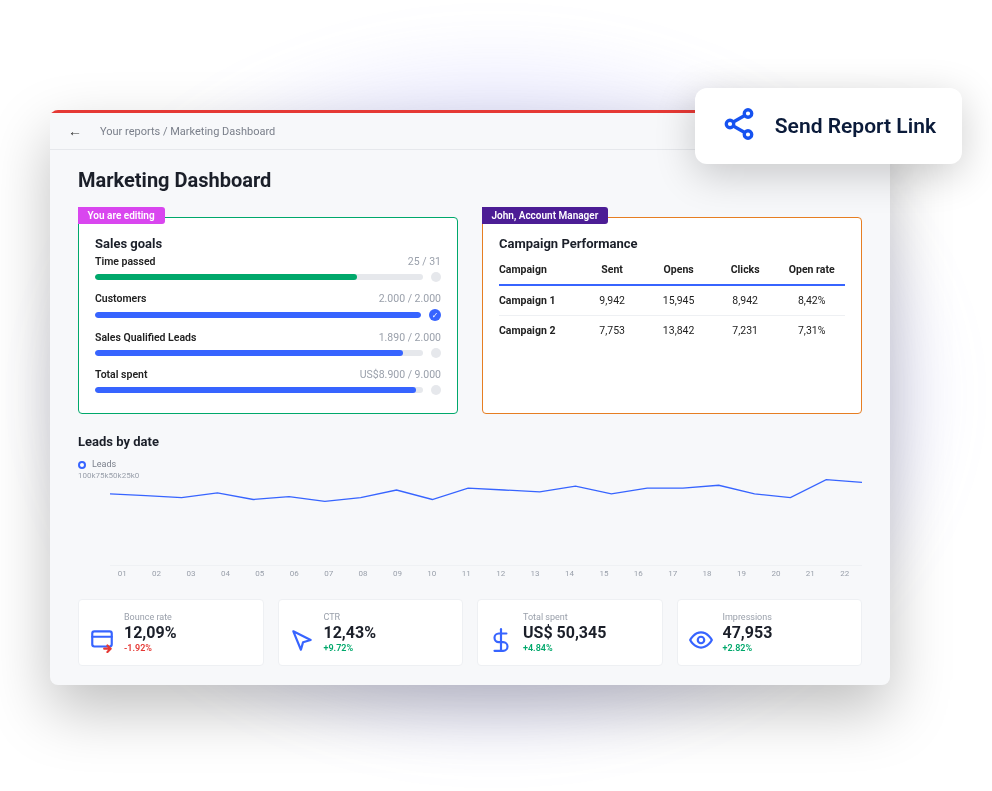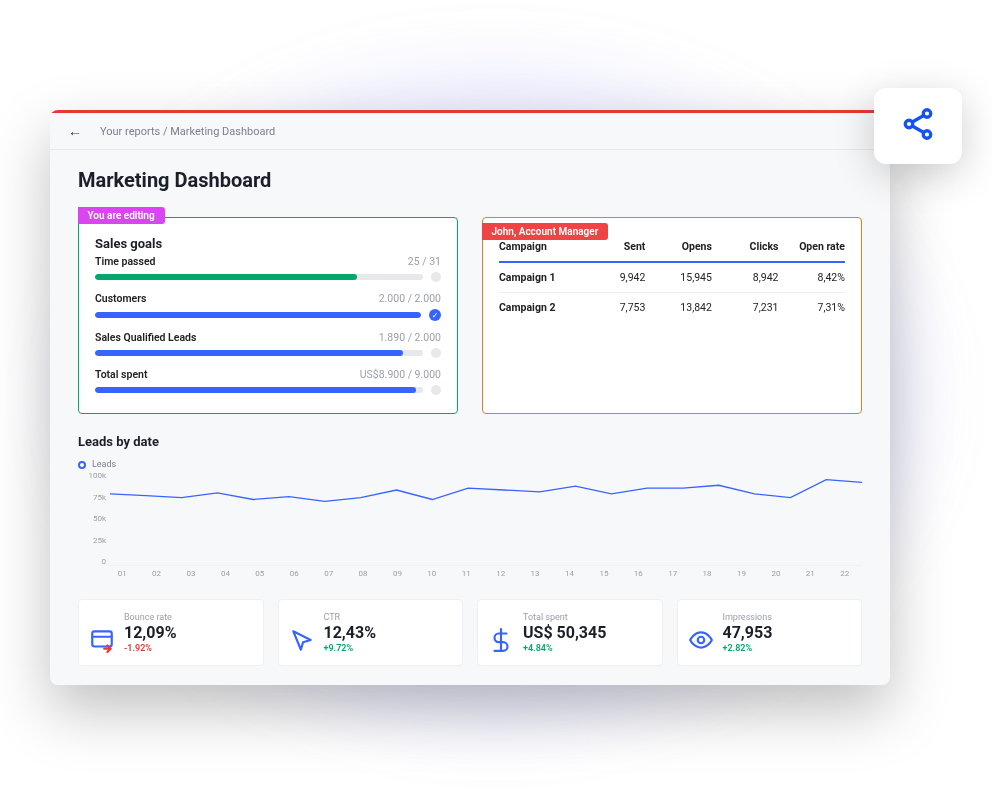--- a/index.html
+++ b/index.html
@@ -50,21 +50,21 @@
     padding:14px 16px 8px;
   }
   .card-green { border-color:#00a86b; }
   .card-orange { border-color:#e67e22; }
   .card-badge {
     position:absolute; top:-11px; left:-1.5px;
     padding:3px 10px; font-size:10px; font-weight:600;
     border-radius:0 3px 3px 0; color:#fff;
   }
   .badge-green { background:#d946ef; }
-  .badge-orange { background:#ef4444;margin-top:16px; }
+  .badge-orange { background:#4c1d95; }
   .card-title { font-size:13px; font-weight:700; color:#1b1f29; margin-bottom:4px; margin-top:4px; }
 
   .goal-row { margin-bottom:10px; }
   .goal-head { display:flex; justify-content:space-between; font-size:10.5px; margin-bottom:4px; }
   .goal-label { color:#222; font-weight:600; }
   .goal-value { color:#9aa0ab; }
   .goal-bar-wrap { display:flex; align-items:center; gap:8px; }
   .goal-track { flex:1; height:6px; background:#e6e8ec; border-radius:3px; overflow:hidden; }
   .goal-fill { height:100%; border-radius:3px; }
   .bar-green { background:#00a86b; }
@@ -74,28 +74,28 @@
     width:12px; height:12px; border-radius:50%; background:#3764ff; color:#fff;
     display:flex; align-items:center; justify-content:center; font-size:8px;
   }
 
   .perf-head, .perf-row { display:flex; font-size:10.5px; padding:8px 0; }
   .perf-head { font-weight:700; color:#222; border-bottom:2px solid #3764ff; }
   .perf-row { border-bottom:1px solid #eef0f3; color:#222; }
   .perf-row:last-child { border-bottom:none; }
   .perf-row .c1 { font-weight:700; }
   .c1 { flex:1.2; }
-  .c2,.c3,.c4,.c5 { flex:1; text-align:right; }
+  .c2,.c3,.c4,.c5 { flex:1; text-align:center; }
 
   .chart-section { margin-bottom:18px; }
   .chart-title { font-size:13px; font-weight:700; color:#1b1f29; margin-bottom:10px; }
   .legend { display:flex; align-items:flex-end; gap:6px; font-size:9px; color:#7a7f8a; margin-bottom:2px; }
   .legend-dot { width:8px; height:8px; border:2px solid #3764ff; border-radius:50%; background:#fff; }
   .chart-body { position:relative; height:110px; }
-  .y-axis { position:absolute; left:0; top:0; bottom:15px; width:28px; display:flex; flex-direction:column; justify-content:space-between; font-size:8px; color:#9aa0ab; text-align:right; }
+  .y-axis { position:absolute; left:0; top:0; bottom:15px; width:28px; display:flex; flex-direction:row; justify-content:space-between; font-size:8px; color:#9aa0ab; text-align:right; }
   .plot { position:absolute; left:32px; right:0; top:0; bottom:15px; }
   .x-axis { position:absolute; left:27px; right:0; bottom:0; height:12px; display:flex; font-size:8px; color:#9aa0ab; }
   .x-tick { flex:1; text-align:center; }
 
   .stats-row { display:flex; gap:14px; }
   .stat-card { flex:1; background:#fff; border:1px solid #eef0f3; border-radius:4px; padding:12px 10px; display:flex; gap:9px; align-items:flex-end; }
   .stat-icon { width:26px; height:26px; display:flex; align-items:center; justify-content:center; flex-shrink:0; }
   .stat-body { flex:1; min-width:0; }
   .stat-label { font-size:9px; color:#9aa0ab; margin-bottom:1px; }
   .stat-value { font-size:16px; font-weight:700; color:#1b1f29; white-space:nowrap; }
@@ -180,20 +180,21 @@
                   <div class="goal-fill bar-blue" style="width: 98%;"></div>
                 </div>
                 <div class="goal-dot"></div>
               </div>
             </div>
           </div>
       </div>
 
       <div class="card card-orange">
         <div class="card-badge badge-orange">John, Account Manager</div>
+        <div class="card-title">Campaign Performance</div>
         <div class="perf-head">
           <div class="c1">Campaign</div>
           <div class="c2">Sent</div>
           <div class="c3">Opens</div>
           <div class="c4">Clicks</div>
           <div class="c5">Open rate</div>
         </div>
         <div id="perf-rows">
             <div class="perf-row">
               <div class="c1">Campaign 1</div>
@@ -322,13 +323,14 @@
 <div class="share-popup">
   <span>
     <svg width="36" height="36" viewBox="0 0 24 24" fill="none" stroke="#1652f0" stroke-width="2.2">
       <circle cx="18" cy="5" r="2.5"></circle>
         <circle cx="6" cy="12" r="2.5"></circle>
         <circle cx="18" cy="19" r="2.5"></circle>
       <line x1="8.2" y1="10.7" x2="15.8" y2="6.3"></line>
         <line x1="8.2" y1="13.3" x2="15.8" y2="17.7"></line>
     </svg>
   </span>
+  <span class="share-text">Send Report Link</span>
 </div>
 
 </body></html>

